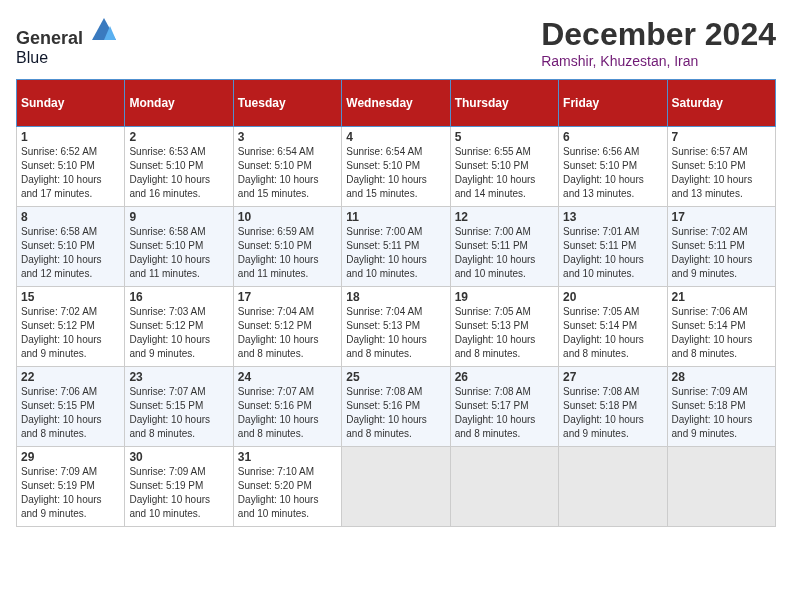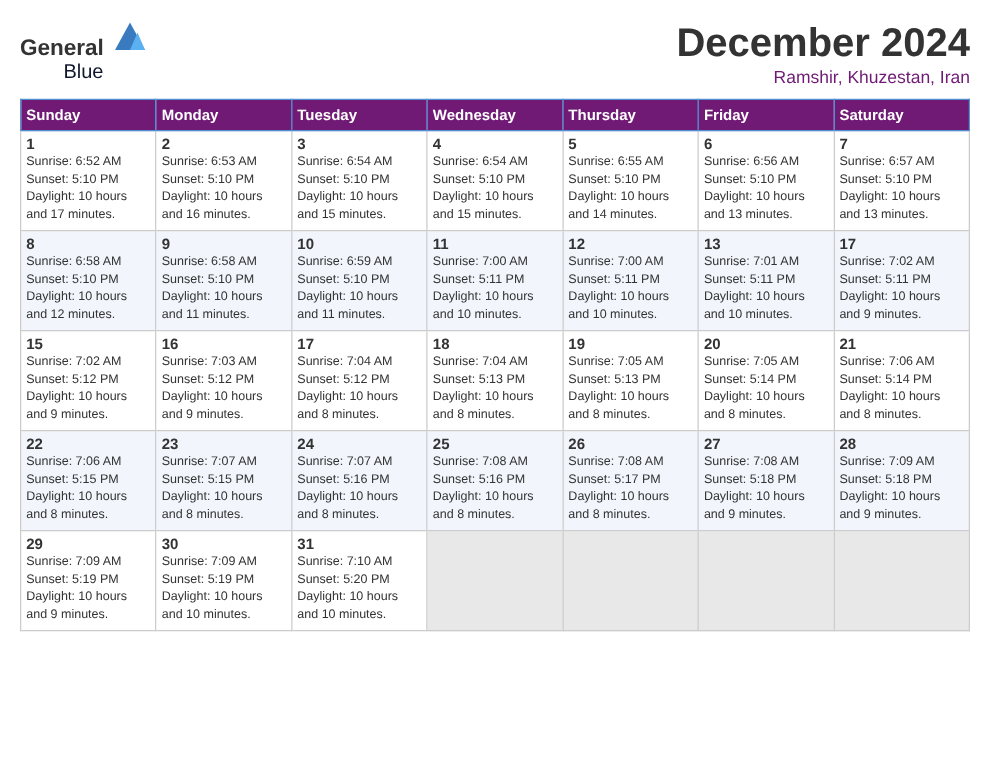--- a/index.html
+++ b/index.html
@@ -18,58 +18,57 @@
     }
     .header {
       display: flex;
       justify-content: space-between;
       align-items: flex-start;
       margin-bottom: 10px;
     }
     .logo {
       display: flex;
       align-items: center;
-      text-align: center;
     }
     .logo-text-general {
       font-size: 18px;
       font-weight: bold;
       color: #333;
     }
     .logo-text-blue {
       font-size: 16px;
       font-weight: normal;
       color: #0f172a;
     }
     .logo-icon {
       width: 28px;
       height: 28px;
       margin-left: 2px;
     }
     .title-area {
-      text-align: right;
+      text-align: left;
     }
     .month-title {
       font-size: 32px;
       font-weight: bold;
       color: #333;
     }
     .subtitle {
       font-size: 14px;
       color: #701a75;
     }
     .calendar {
       width: 100%;
       border-collapse: collapse;
       font-size: 10.5px;
     }
     .calendar th {
-      background: #701a75;
+      background: #b91c1c;
       color: #fff;
-      padding: 5px 4px;
+      padding: 16px 4px;
       text-align: left;
       font-size: 12px;
       font-weight: bold;
       border: 1px solid #5090cf;
     }
     .calendar td {
       border: 1px solid #ccc;
       vertical-align: top;
       padding: 3px 4px;
       width: calc(100% / 7);

